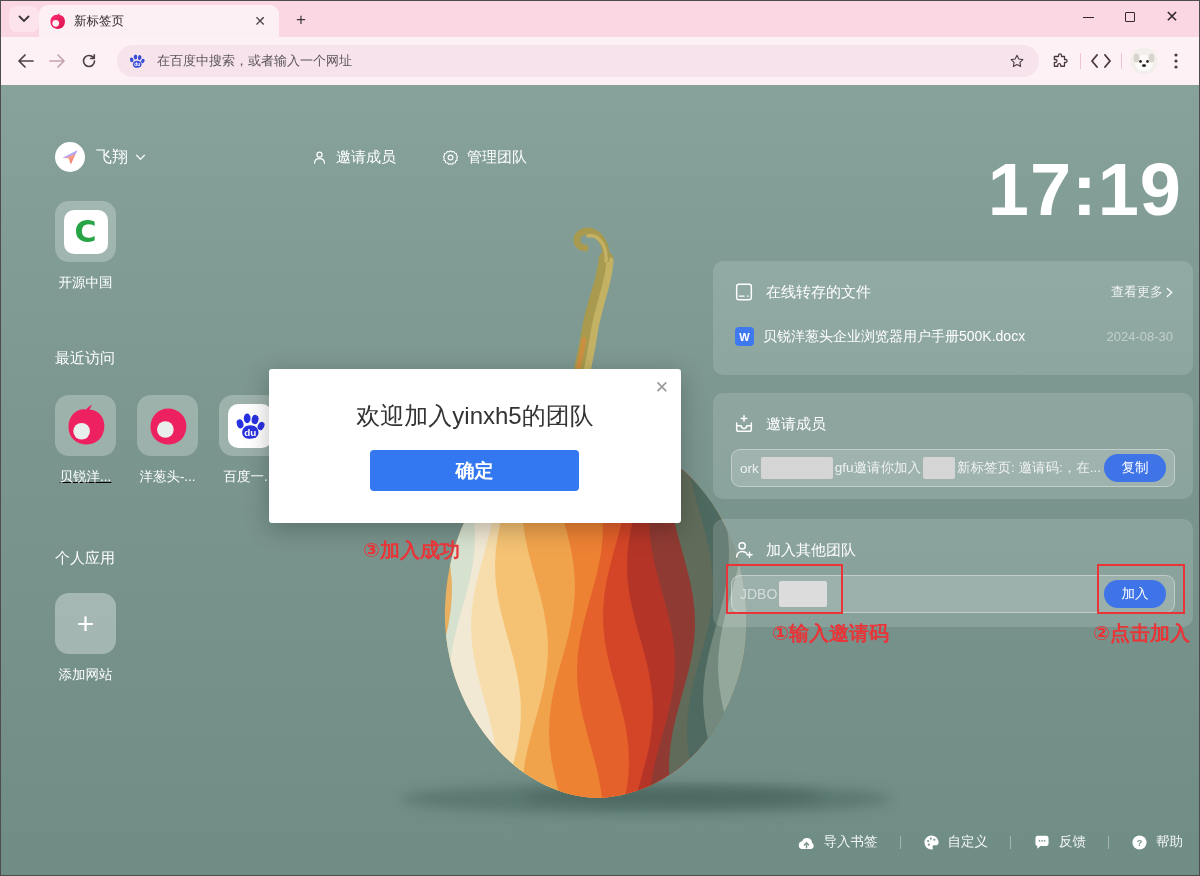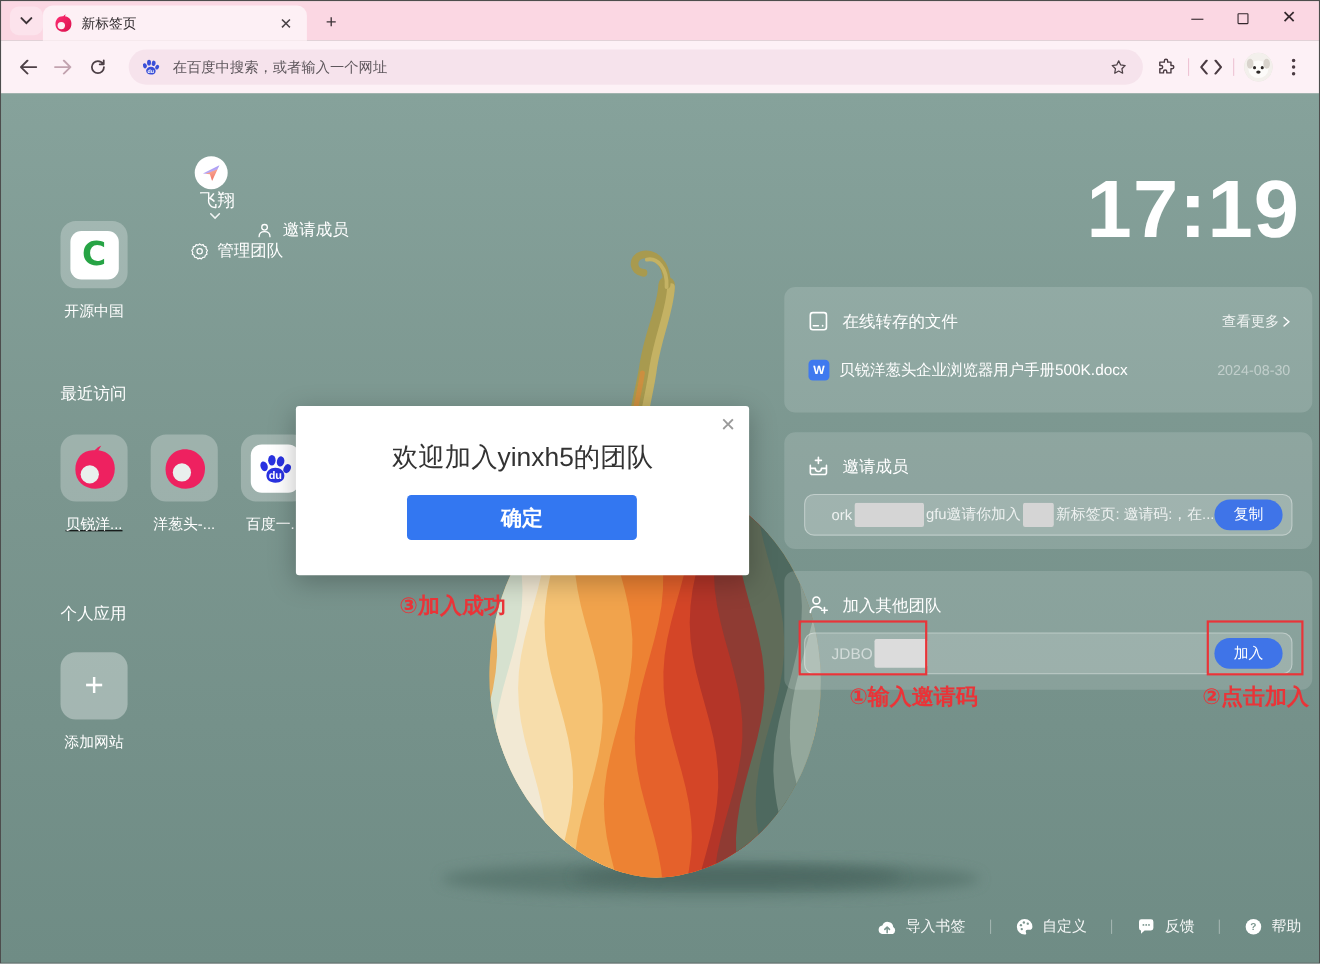--- a/index.html
+++ b/index.html
@@ -34,21 +34,21 @@
   .address-text { margin-left:10px; font-size:13px; color:#5d565b; flex:1; }
   .star-btn { width:24px; height:24px; display:flex; align-items:center; justify-content:center; color:#4d4046; cursor:pointer; }
   .tool-icon { width:30px; height:30px; display:flex; align-items:center; justify-content:center; color:#4a3b42; cursor:pointer; flex:0 0 auto; }
   .tool-sep { width:1px; height:16px; background:#eec4d4; margin:0 5px; flex:0 0 auto; }
   .avatar-btn { width:26px; height:26px; border-radius:50%; background:#e9e4df; overflow:hidden; cursor:pointer; flex:0 0 auto; margin:0 4px; position:relative; }
 
   
   .content { position:relative; height:790px; background:linear-gradient(180deg,#86a29b 0%,#7b968f 45%,#6f8c85 100%); overflow:hidden; }
   .art { position:absolute; left:360px; top:96px; z-index:1; }
 
-  .team-row { position:absolute; left:66px; top:57px; display:flex; align-items:center; z-index:2; color:#fff;flex-direction:column; }
+  .team-row { position:absolute; left:54px; top:57px; display:flex; align-items:center; z-index:2; color:#fff; }
   .team-avatar { width:30px; height:30px; border-radius:50%; background:#fff; display:flex; align-items:center; justify-content:center; cursor:pointer; }
   .team-name { font-size:16px; margin-left:11px; cursor:pointer; }
   .team-chevron { margin-left:7px; opacity:.9; cursor:pointer; }
   .team-action { display:flex; align-items:center; gap:8px; font-size:15px; color:#fff; cursor:pointer; }
   .team-action.invite { margin-left:165px; }
   .team-action.manage { margin-left:46px; }
 
   .clock { position:absolute; right:17px; top:62px; font-size:74px; font-weight:bold; color:#fff; letter-spacing:1px; z-index:2; }
 
   .section-label { position:absolute; left:54px; font-size:15px; color:#fff; z-index:2; }
@@ -67,21 +67,21 @@
   .panel { position:absolute; left:712px; width:480px; background:rgba(235,243,241,.16); border-radius:10px; z-index:2; color:#fff; }
   .panel-head { display:flex; align-items:center; padding:20px 20px 0 20px; }
   .panel-title { font-size:15px; margin-left:11px; flex:1; }
   .panel-more { font-size:13px; color:rgba(255,255,255,.85); cursor:pointer; display:flex; align-items:center; gap:3px; }
   .file-row { display:flex; align-items:center; padding:24px 20px 0 22px; cursor:pointer; }
   .doc-badge { width:19px; height:19px; border-radius:4px; background:#3f79ef; color:#fff; font-size:11px; font-weight:bold;
     display:flex; align-items:center; justify-content:center; }
   .file-name { font-size:14px; margin-left:9px; flex:1; }
   .file-date { font-size:13px; color:rgba(255,255,255,.45); }
   .field { position:relative; margin:14px 18px 0 18px; height:38px; background:rgba(255,255,255,.17); border:1px solid rgba(255,255,255,.35);
-    border-radius:9px; display:flex; align-items:center; padding:0 8px 0 24px; }
+    border-radius:9px; display:flex; align-items:center; padding:0 8px 0 8px; }
   .field-text { font-size:13.5px; color:rgba(255,255,255,.82); white-space:nowrap; overflow:hidden; display:flex; align-items:center; }
   .redact { display:inline-block; height:22px; background:#d5d5d5; border-radius:2px; vertical-align:middle; }
   .pill-btn { margin-left:auto; flex:0 0 auto; min-width:62px; height:28px; border-radius:14px; background:#3f74e8; color:#fff; font-size:13.5px;
     border:none; display:flex; align-items:center; justify-content:center; cursor:pointer; padding:0 14px; }
   .code-text { font-size:14px; color:rgba(255,255,255,.55); display:flex; align-items:center; }
 
   .footer { position:absolute; right:16px; bottom:24px; display:flex; align-items:center; z-index:2; color:rgba(255,255,255,.92); }
   .footer-item { display:flex; align-items:flex-end; gap:8px; font-size:13.5px; cursor:pointer; }
   .footer-sep { width:1px; height:13px; background:rgba(255,255,255,.35); margin:0 22px; }
 

